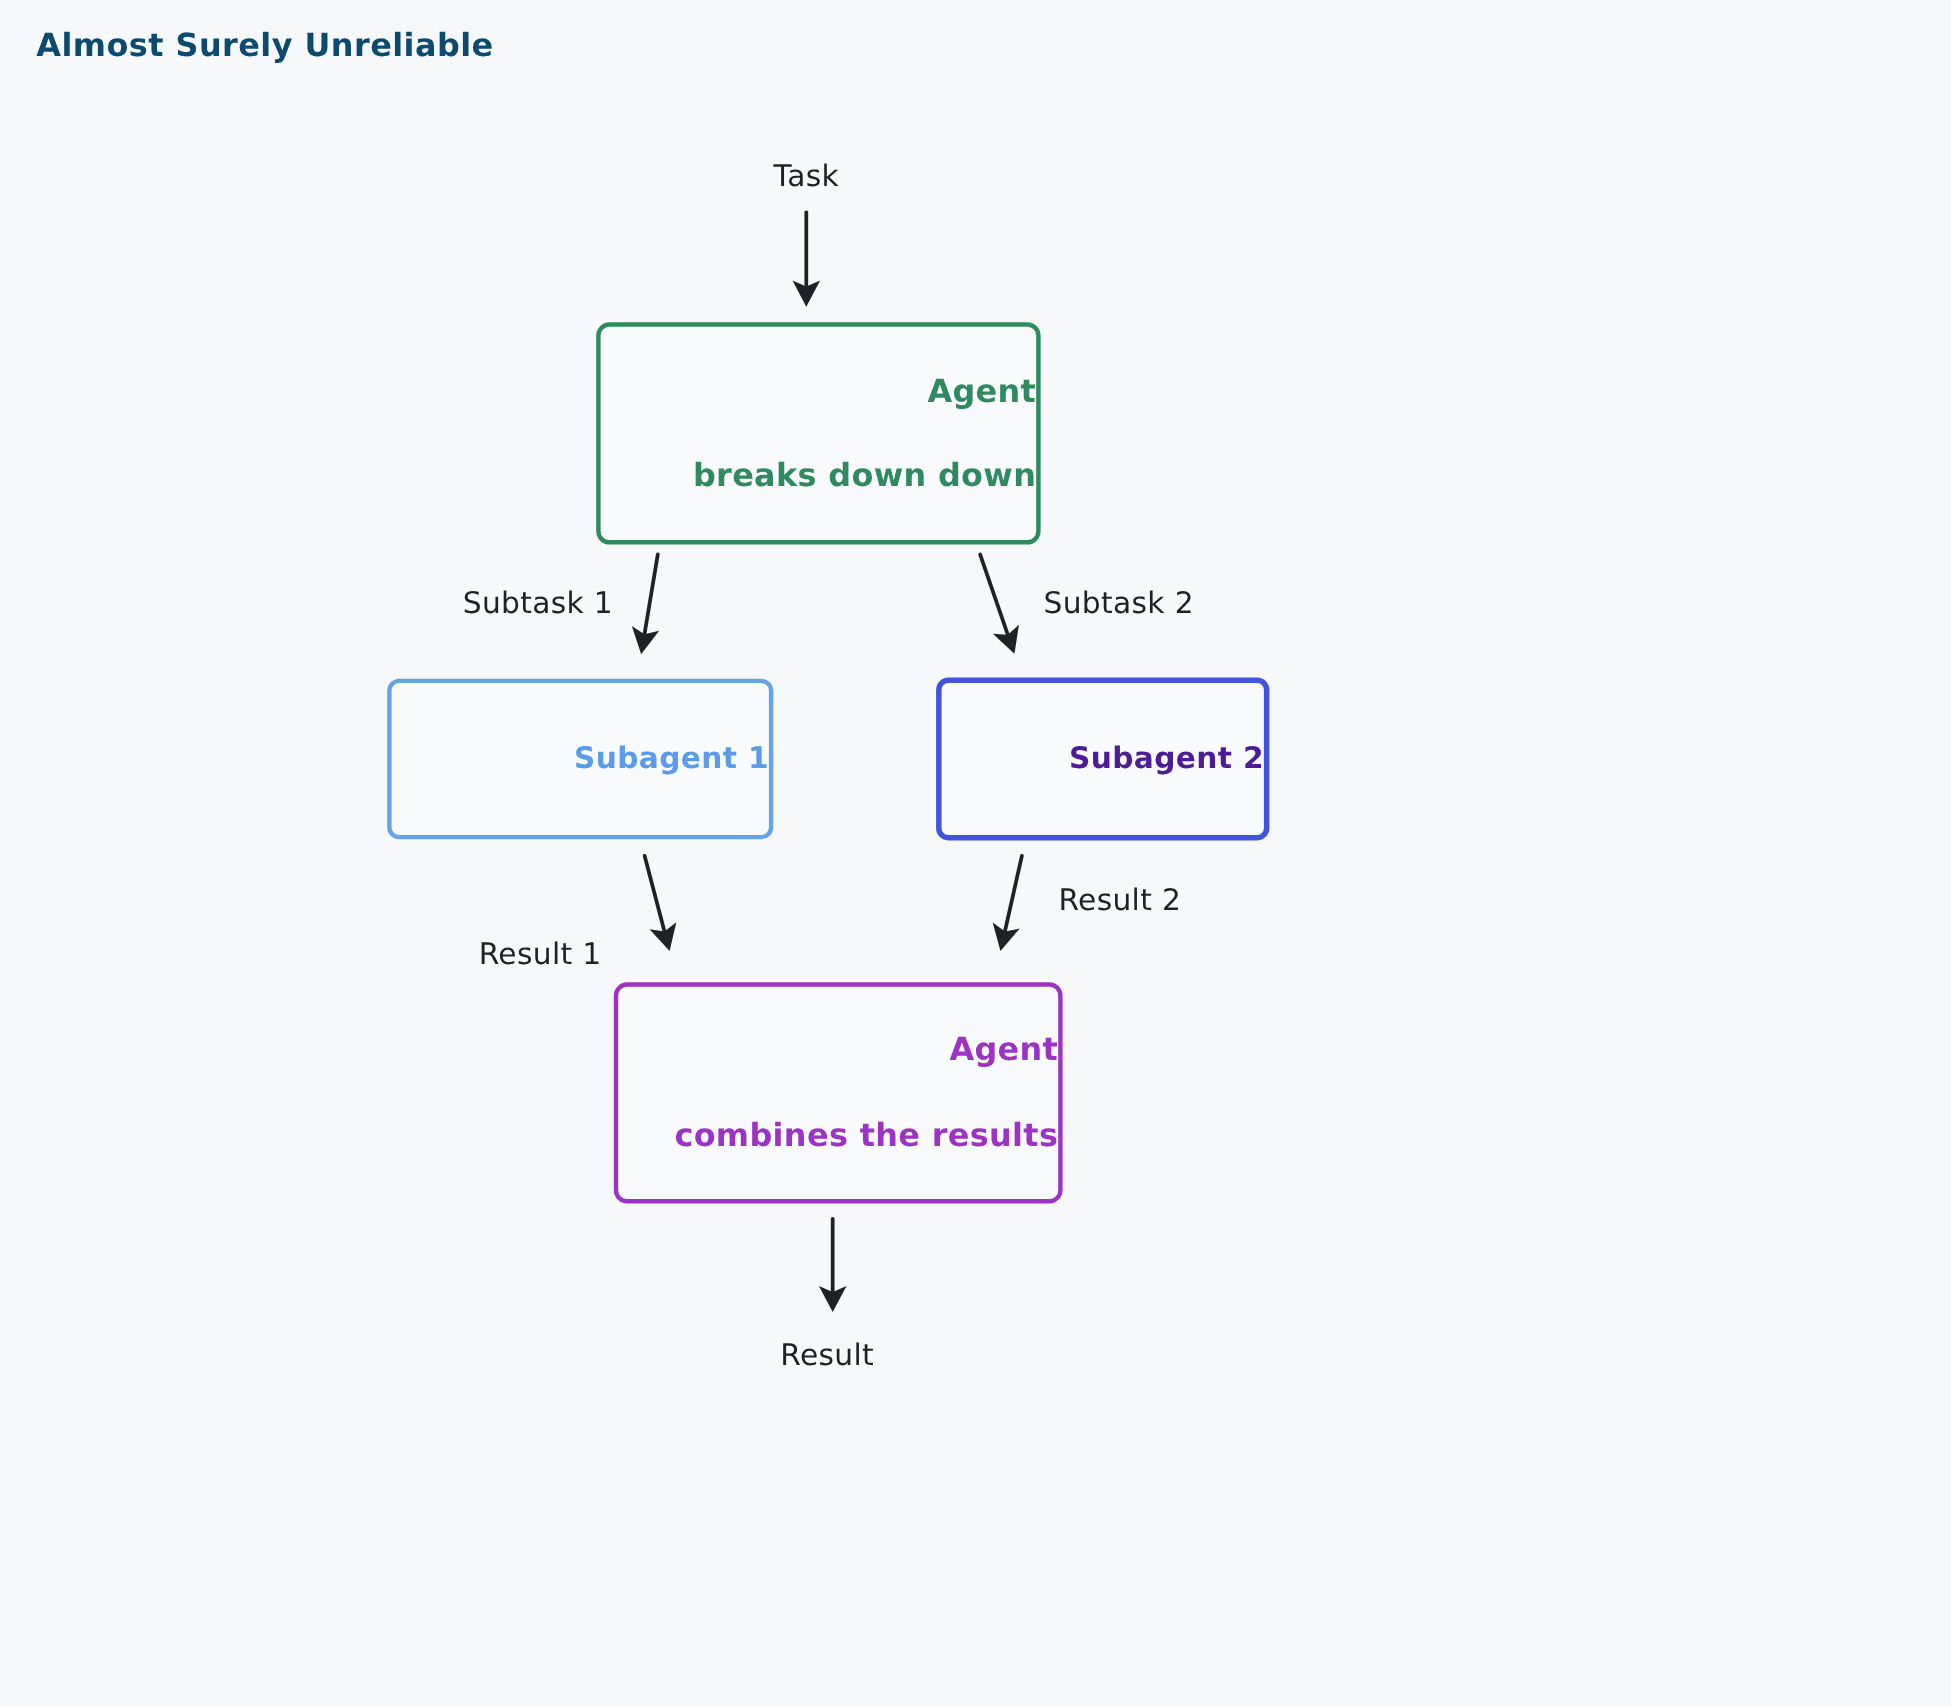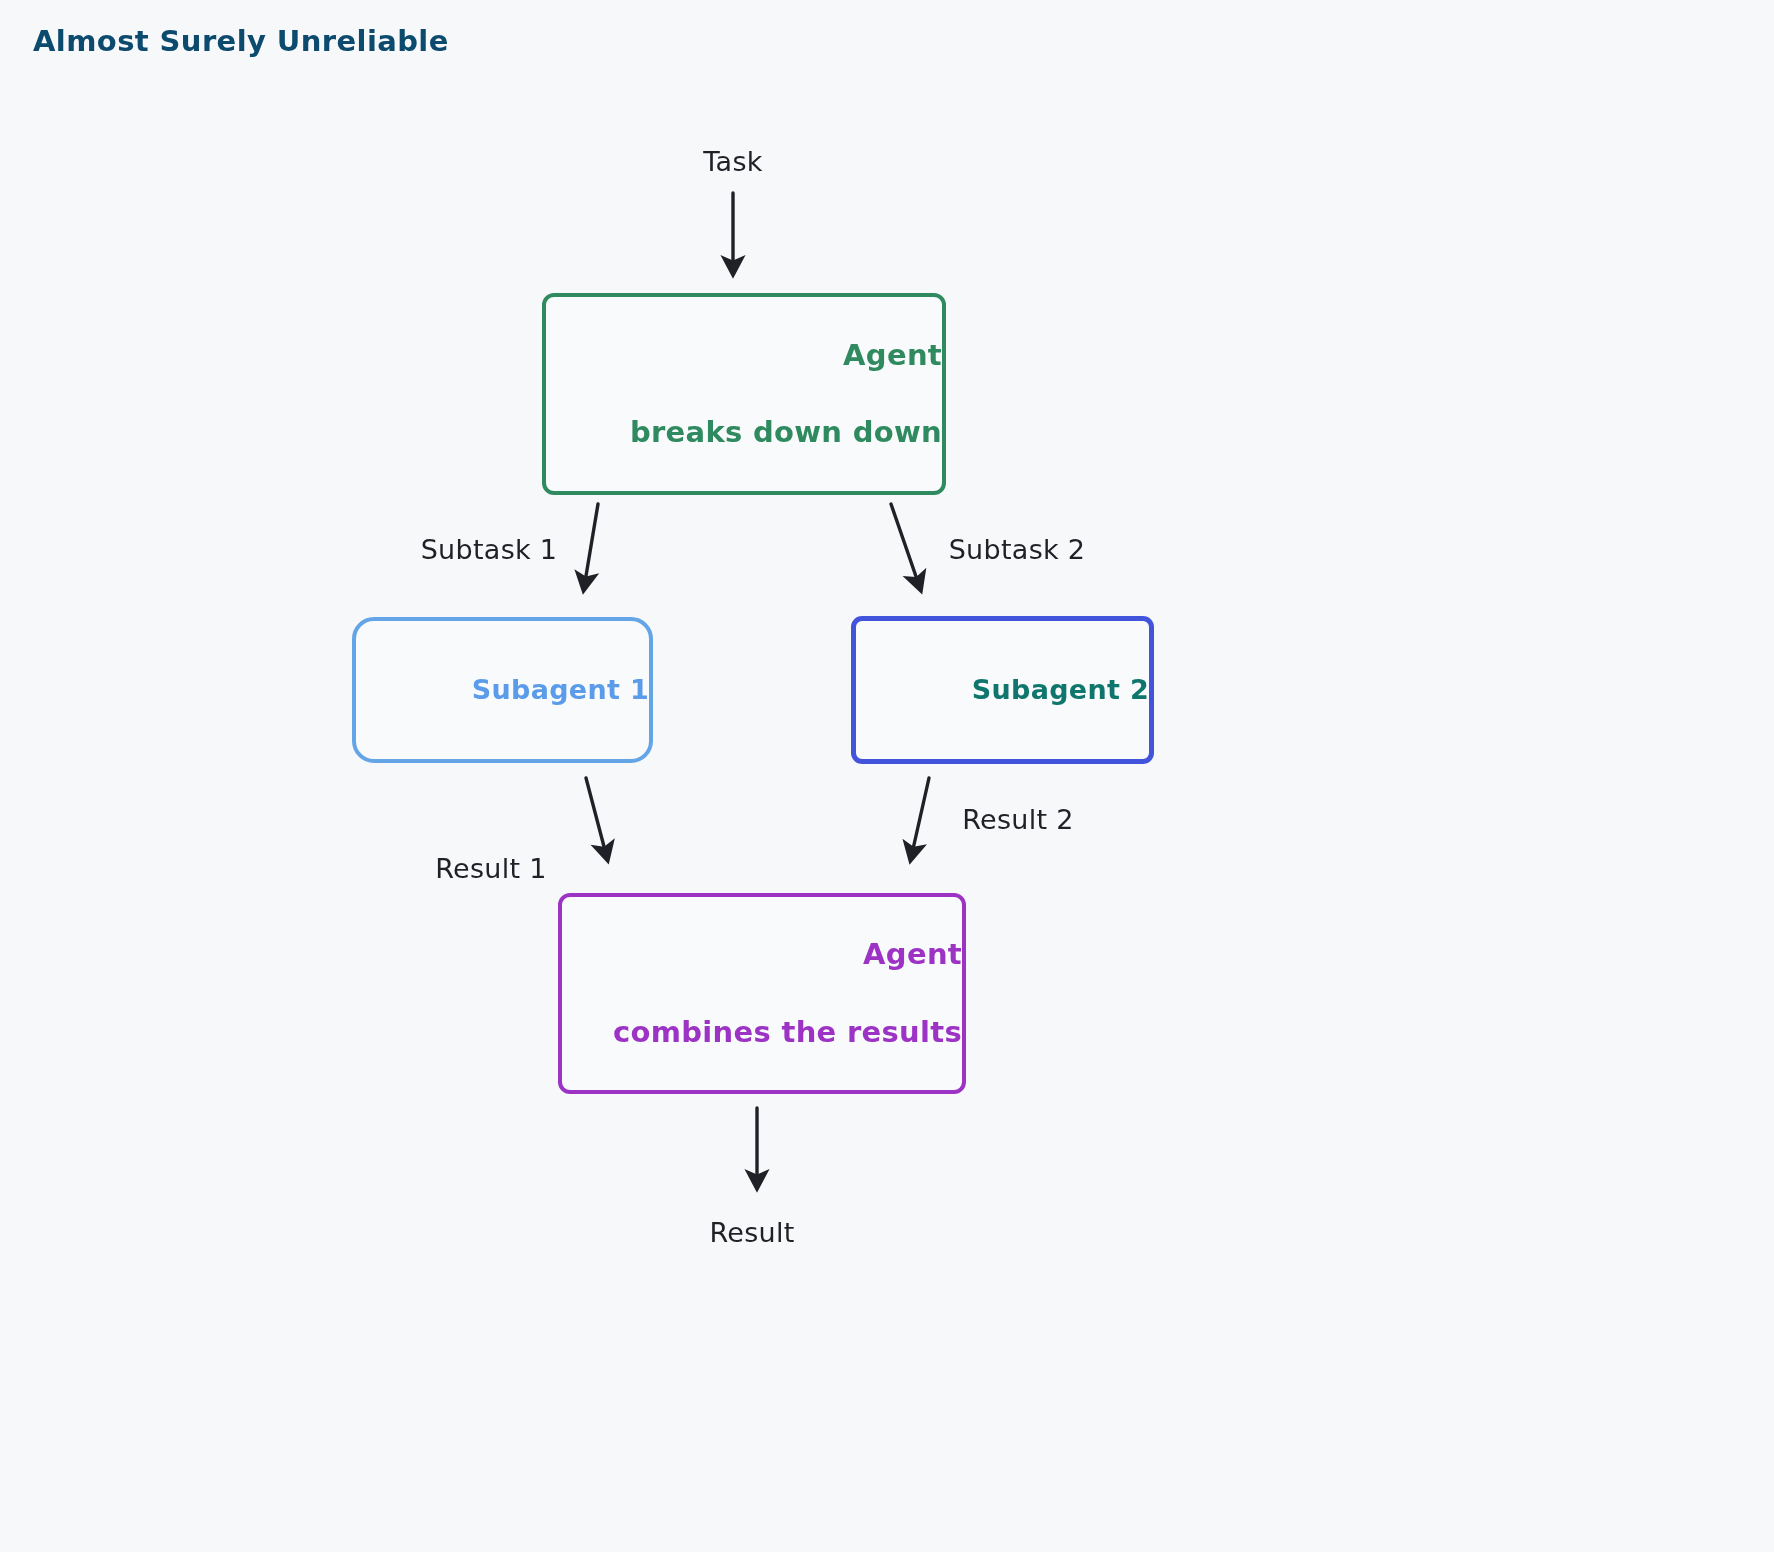--- a/index.html
+++ b/index.html
@@ -78,39 +78,39 @@
     border-color: #2f8a5f;
     border-radius: 12px;
   }
   #node-agent-split .node-line { color: #2f8a5f; font-size: 29px; }
   #node-agent-split .line-gap { height: 44px; }
 
   
   #node-subagent-1 {
     left: 352px;
     top: 617px;
-    width: 301px;
+    width: 351px;
     height: 146px;
     border-width: 4px;
     border-color: #64a5e8;
-    border-radius: 22px;
+    border-radius: 11px;
   }
   #node-subagent-1 .node-line { color: #5a9bea; font-size: 27px; }
 
   
   #node-subagent-2 {
     left: 851px;
     top: 616px;
     width: 303px;
     height: 148px;
     border-width: 5px;
     border-color: #4154db;
     border-radius: 11px;
   }
-  #node-subagent-2 .node-line { color: #0f766e; font-size: 27px; }
+  #node-subagent-2 .node-line { color: #4c1d95; font-size: 27px; }
 
   
   #node-agent-combine {
     left: 558px;
     top: 893px;
     width: 408px;
     height: 201px;
     border-width: 4px;
     border-color: #9c33c4;
     border-radius: 12px;

